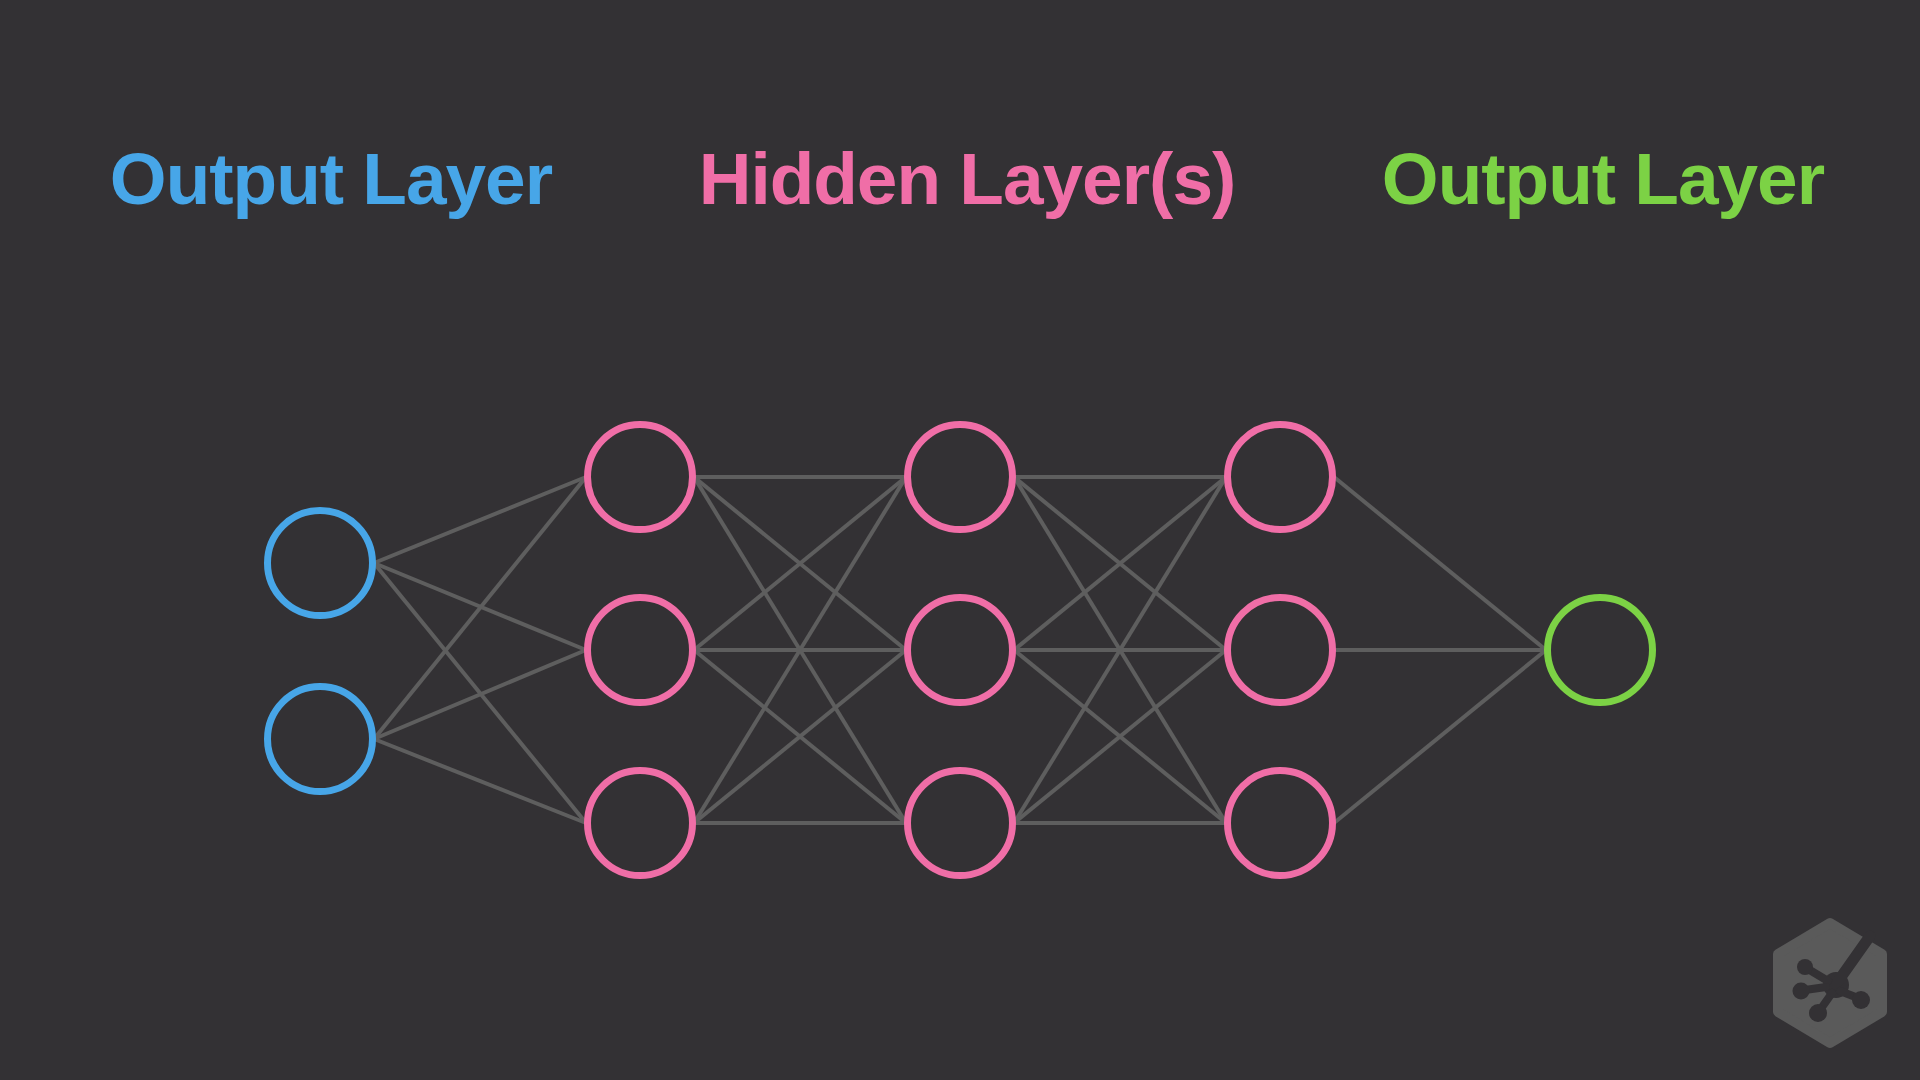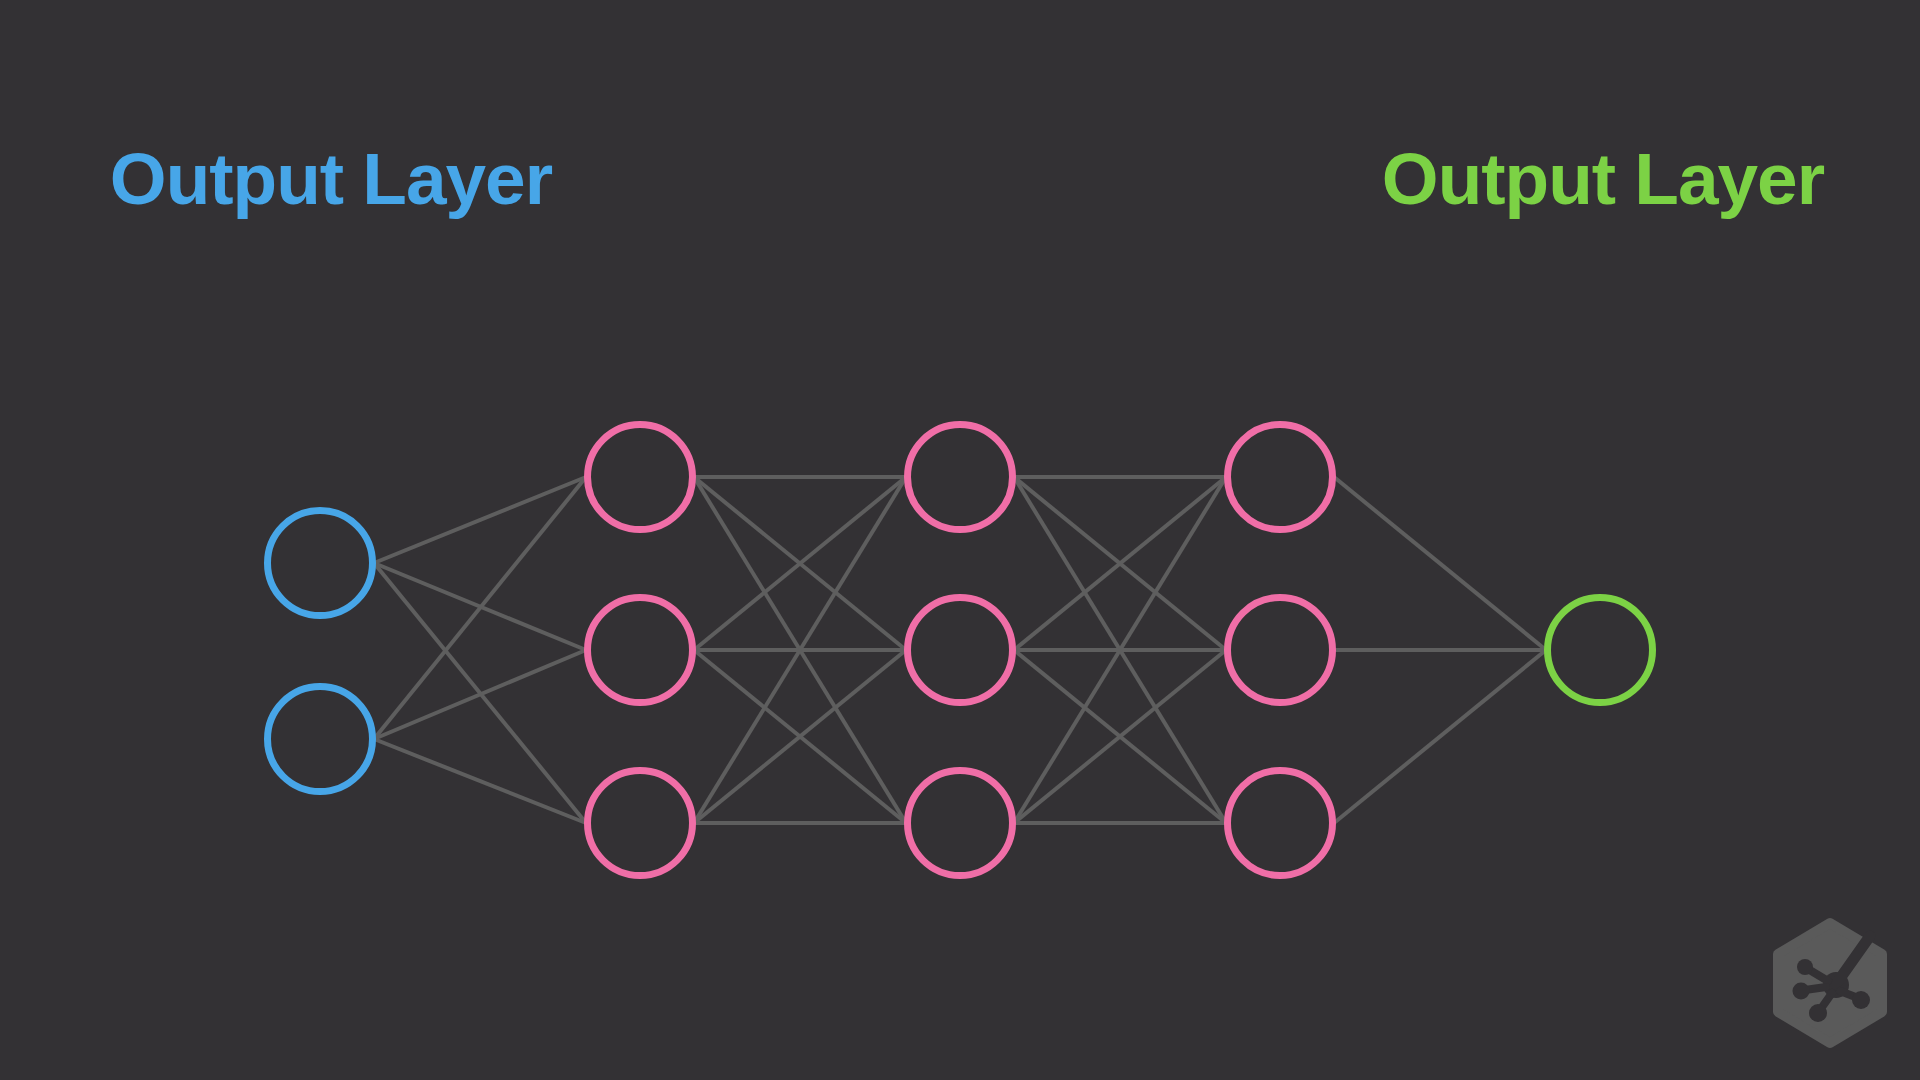--- a/index.html
+++ b/index.html
@@ -35,20 +35,21 @@
     position: absolute;
   }
 </style>
 </head>
 <body>
 
 <div class="stage">
 
   <div class="layer-title" id="title-input" style="left: 331px; top: 178px; color: rgb(71, 166, 232);">Output Layer</div>
 
+  <div class="layer-title" id="title-hidden" style="left: 967px; top: 178px; color: rgb(240, 110, 167);">Hidden Layer(s)</div>
 
   <div class="layer-title" id="title-output" style="left: 1603px; top: 178px; color: rgb(124, 210, 69); text-align: right;">Output Layer</div>
 
   <svg id="network-svg" viewBox="0 0 1920 1080">
     <g id="links-group">
         <line x1="374" y1="563" x2="586" y2="477" stroke="#5E5E5E" stroke-width="4"></line>
         <line x1="374" y1="563" x2="586" y2="650" stroke="#5E5E5E" stroke-width="4"></line>
         <line x1="374" y1="563" x2="586" y2="823" stroke="#5E5E5E" stroke-width="4"></line>
         <line x1="374" y1="739" x2="586" y2="477" stroke="#5E5E5E" stroke-width="4"></line>
         <line x1="374" y1="739" x2="586" y2="650" stroke="#5E5E5E" stroke-width="4"></line>

